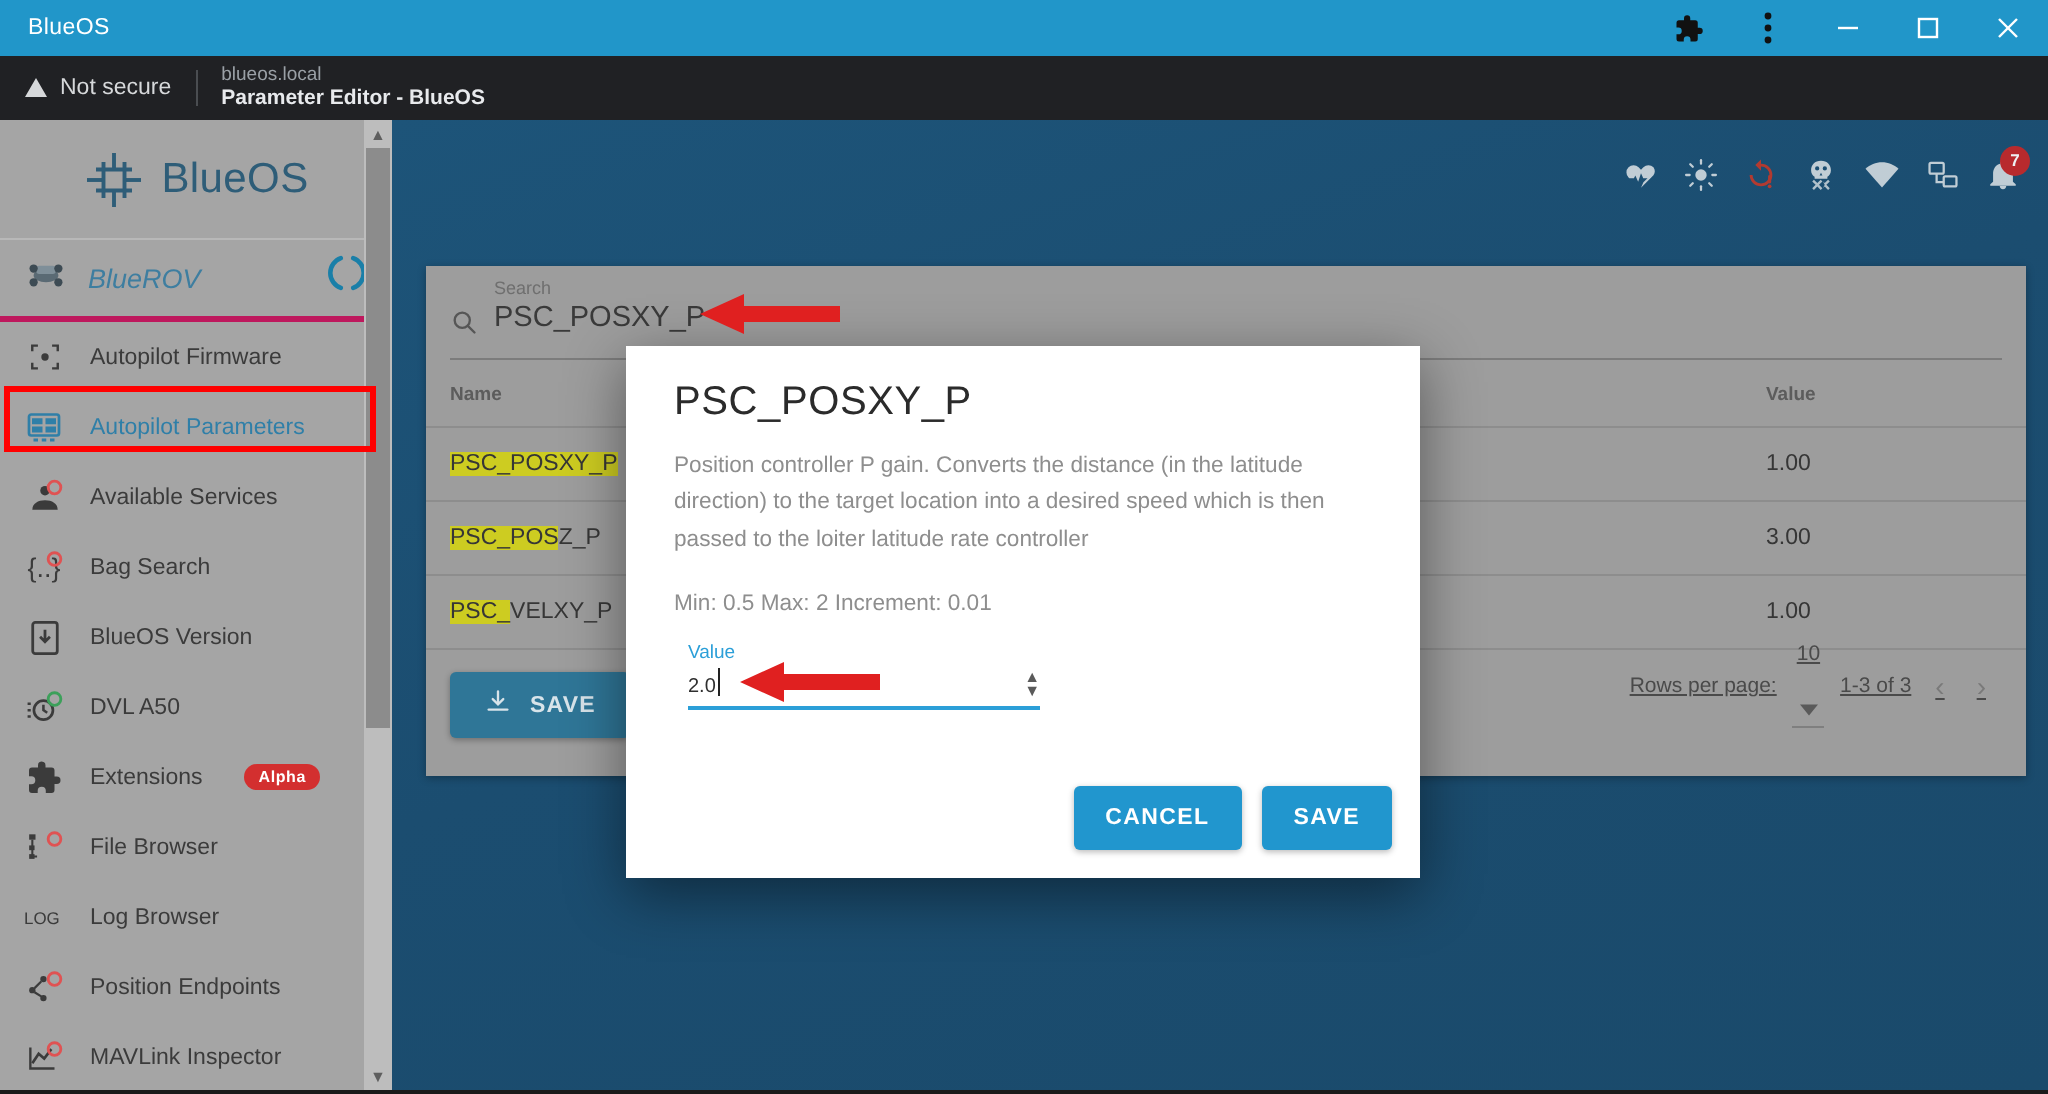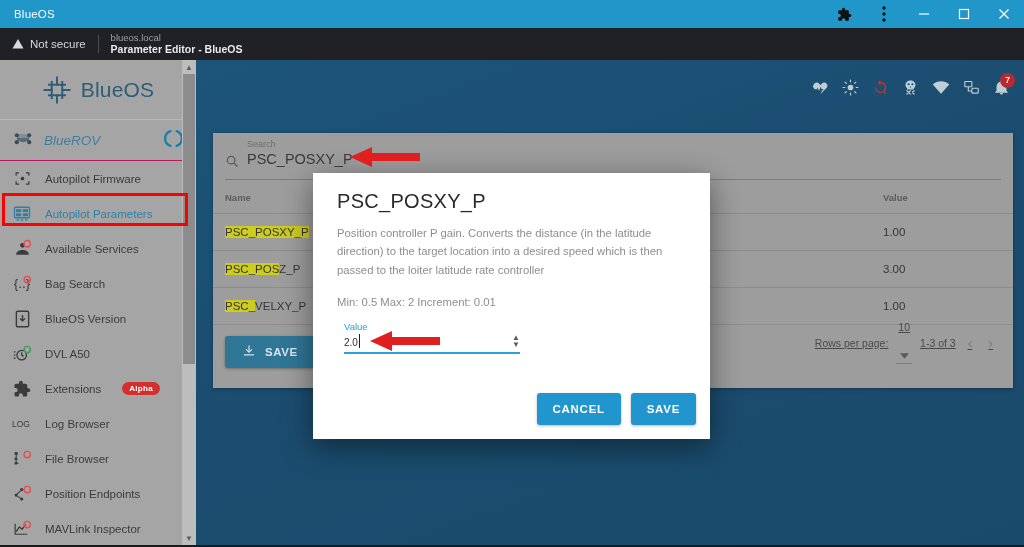--- a/index.html
+++ b/index.html
@@ -64,21 +64,21 @@
     position: absolute; left: 0; top: 60px; width: 196px; height: 485px;
     background: #a5a5a5; overflow: hidden;
   }
   .sb-logo {
     height: 60px; display: flex; align-items: center; justify-content: center;
     gap: 9px; border-bottom: 1px solid #b8b8b8; background: #a5a5a5;
   }
   .sb-logo-text { font-size: 21px; color: #2e5d78; letter-spacing: .2px; }
   .sb-vehicle {
     height: 41px; display: flex; align-items: center; padding: 0 12px; gap: 10px;
-    border-bottom: 1px solid #be185d;
+    border-bottom: 3px solid #be185d;
   }
   .sb-vehicle-name { font-size: 13.5px; color: #3e7ea0; font-style: italic; flex: 1; }
   .sb-item {
     height: 35px; display: flex; align-items: center; padding: 0 12px; gap: 13px;
     position: relative;
   }
   .sb-item .lbl { font-size: 11.5px; color: #3b3b3b; white-space: nowrap; }
   .sb-item.active .lbl { color: #2f7fa8; }
   .sb-ico { width: 20px; display: flex; align-items: center; justify-content: center; position: relative; }
   .alpha-pill {
@@ -396,38 +396,38 @@
         <svg width="18" height="18" viewBox="0 0 24 24" fill="#3b3b3b">
             <path d="M20.5 11H19V7a2 2 0 0 0-2-2h-4V3.5a2.5 2.5 0 0 0-5 0V5H4a2 2 0 0 0-2 2v3.8h1.5a2.7 2.7 0 0 1 0 5.4H2V20a2 2 0 0 0 2 2h3.8v-1.5a2.7 2.7 0 0 1 5.4 0V22H17a2 2 0 0 0 2-2v-4h1.5a2.5 2.5 0 0 0 0-5z"></path>
           </svg>
       </span>
       <span class="lbl">Extensions</span>
       <span class="alpha-pill">Alpha</span>
     </div>
 
     <div class="sb-item">
       <span class="sb-ico">
-        <svg width="22" height="14" viewBox="0 0 26 14">
-            <text x="0" y="11" font-size="11" fill="#3b3b3b" font-family="Liberation Sans, sans-serif">LOG</text>
-          </svg>
-      </span>
-      <span class="lbl">Log Browser</span>
-    </div>
-
-    <div class="sb-item">
-      <span class="sb-ico">
         <svg width="19" height="19" viewBox="0 0 24 24">
             <rect x="2" y="4" width="4" height="3.4" fill="#3b3b3b"></rect>
             <rect x="2" y="11" width="3.4" height="3" fill="#3b3b3b"></rect>
             <rect x="2" y="16.5" width="3.4" height="3" fill="#3b3b3b"></rect>
             <path d="M4 7.4V18h3" stroke="#3b3b3b" stroke-width="1.3" fill="none"></path>
             <circle cx="18" cy="7" r="4" fill="none" stroke="#e05252" stroke-width="1.8"></circle>
           </svg>
       </span>
       <span class="lbl">File Browser</span>
+    </div>
+
+    <div class="sb-item">
+      <span class="sb-ico">
+        <svg width="22" height="14" viewBox="0 0 26 14">
+            <text x="0" y="11" font-size="11" fill="#3b3b3b" font-family="Liberation Sans, sans-serif">LOG</text>
+          </svg>
+      </span>
+      <span class="lbl">Log Browser</span>
     </div>
 
     <div class="sb-item">
       <span class="sb-ico">
         <svg width="19" height="19" viewBox="0 0 24 24">
             <circle cx="4" cy="14" r="2" fill="#3b3b3b"></circle>
             <circle cx="11" cy="7" r="2" fill="#3b3b3b"></circle>
             <circle cx="11" cy="19" r="2" fill="#3b3b3b"></circle>
             <path d="M5.4 12.7 9.6 8.5M5.4 15.3l4.2 2.6" stroke="#3b3b3b" stroke-width="1.4"></path>
             <circle cx="18" cy="7" r="4" fill="none" stroke="#e05252" stroke-width="1.8"></circle>

